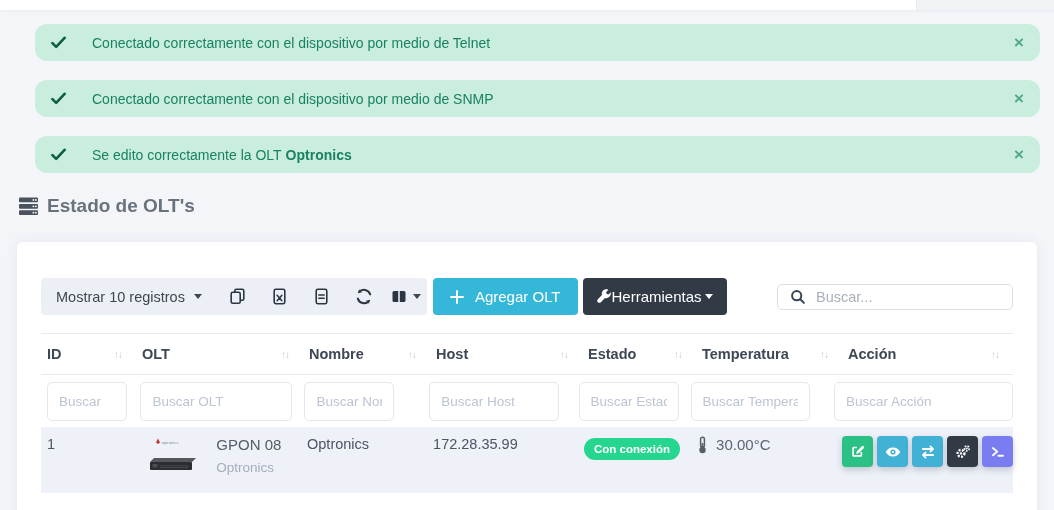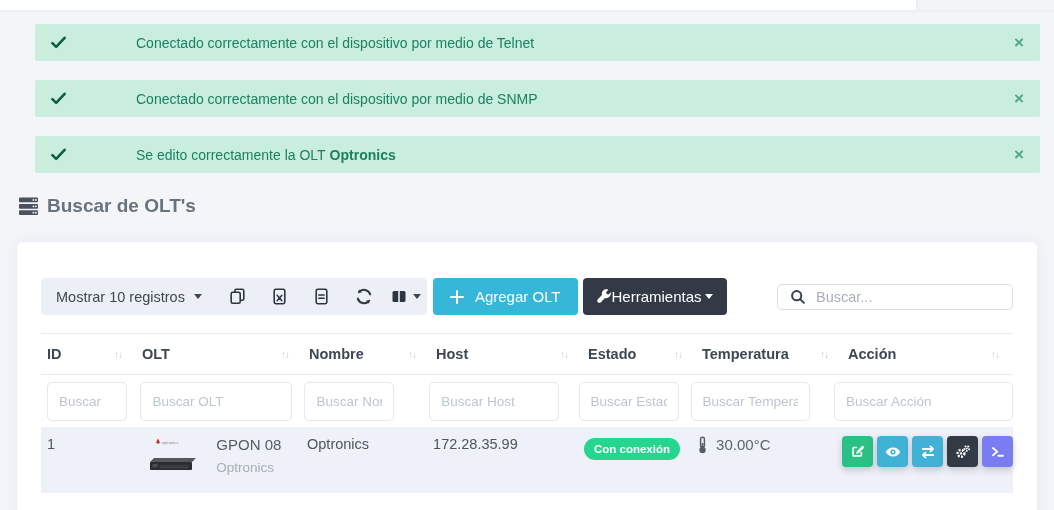--- a/index.html
+++ b/index.html
@@ -8,23 +8,23 @@
     background:#f3f5f9;
     font-family:"Liberation Sans", sans-serif;
     position:relative;
   }
   
   .topbar { height:10px; background:#ffffff; position:relative; box-shadow:0 1px 3px rgba(30,40,60,.05); }
   .topbar-panel { position:absolute; right:0; top:0; width:138px; height:10px; background:#f1f3f7; border-left:1px solid #e9ebf0; }
   
   .alerts { margin:14px 14px 0 35px; }
   .alert {
-    height:37px; background:#c9eedd; border-radius:2px;
+    height:37px; background:#c9eedd; border-radius:12px;
     display:flex; align-items:center; padding:0 16px;
-    color:#1b8163; font-size:14px; margin-bottom:19px;gap:44px;
+    color:#1b8163; font-size:14px; margin-bottom:19px;
   }
   .alert .check { display:flex; margin-right:26px; }
   .alert .msg-wrap { flex:1; display:flex; }
   .alert .msg-bold { font-weight:bold; margin-left:4px; }
   .alert .close-x { color:#4fa688; font-size:17px; font-weight:bold; cursor:pointer; line-height:1; }
   
   .heading { margin:22px 0 0 18px; display:flex; align-items:center; gap:8px;
     color:#6a737d; font-size:19px; font-weight:bold; }
   .heading svg { display:block; }
   
@@ -134,21 +134,21 @@
       <g fill="#ffffff">
         <circle cx="15.4" cy="2.9" r="0.9"></circle>
           <circle cx="17.9" cy="2.9" r="0.9"></circle>
         <circle cx="15.4" cy="9.3" r="0.9"></circle>
           <circle cx="17.9" cy="9.3" r="0.9"></circle>
         <circle cx="15.4" cy="15.7" r="0.9"></circle>
           <circle cx="17.9" cy="15.7" r="0.9"></circle>
       </g>
     </svg>
   </span>
-  <span>Buscar de OLT's</span>
+  <span>Estado de OLT's</span>
 </div>
 
 <div class="card">
 
   <div class="toolbar">
     <div class="btn-group">
       <div class="show-btn">
         <span>Mostrar 10 registros</span>
         <span class="caret"></span>
       </div>

